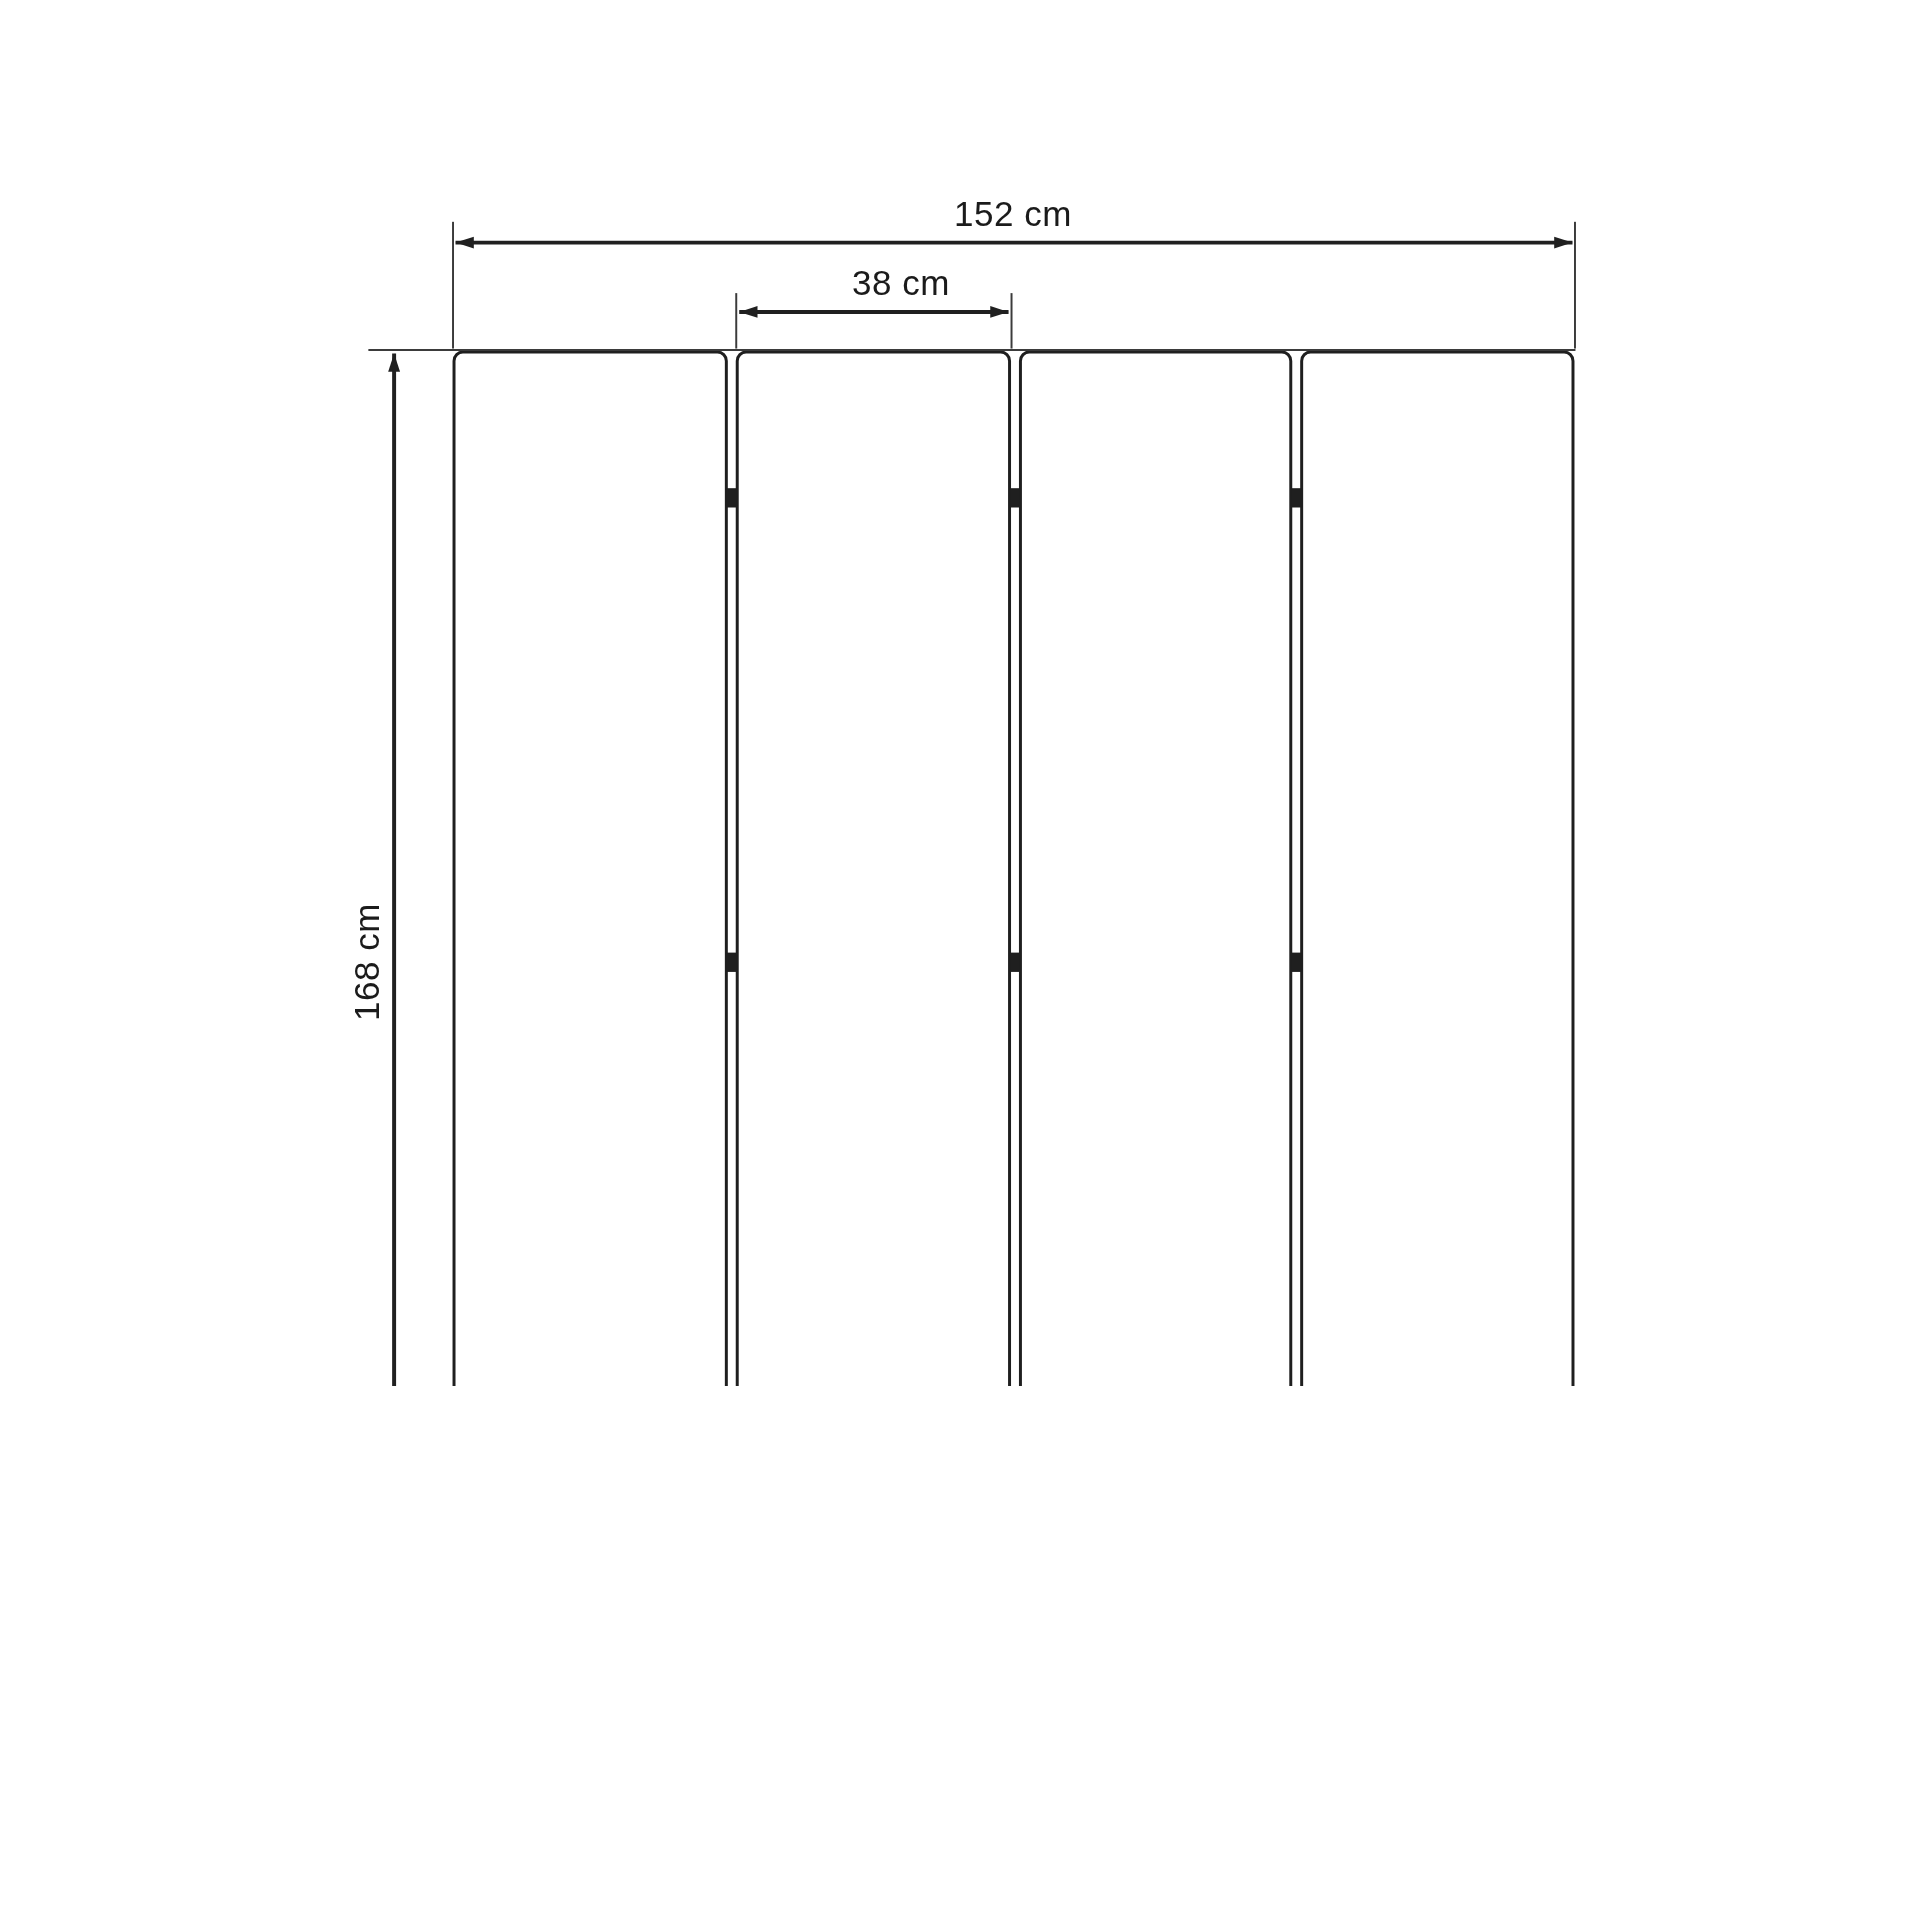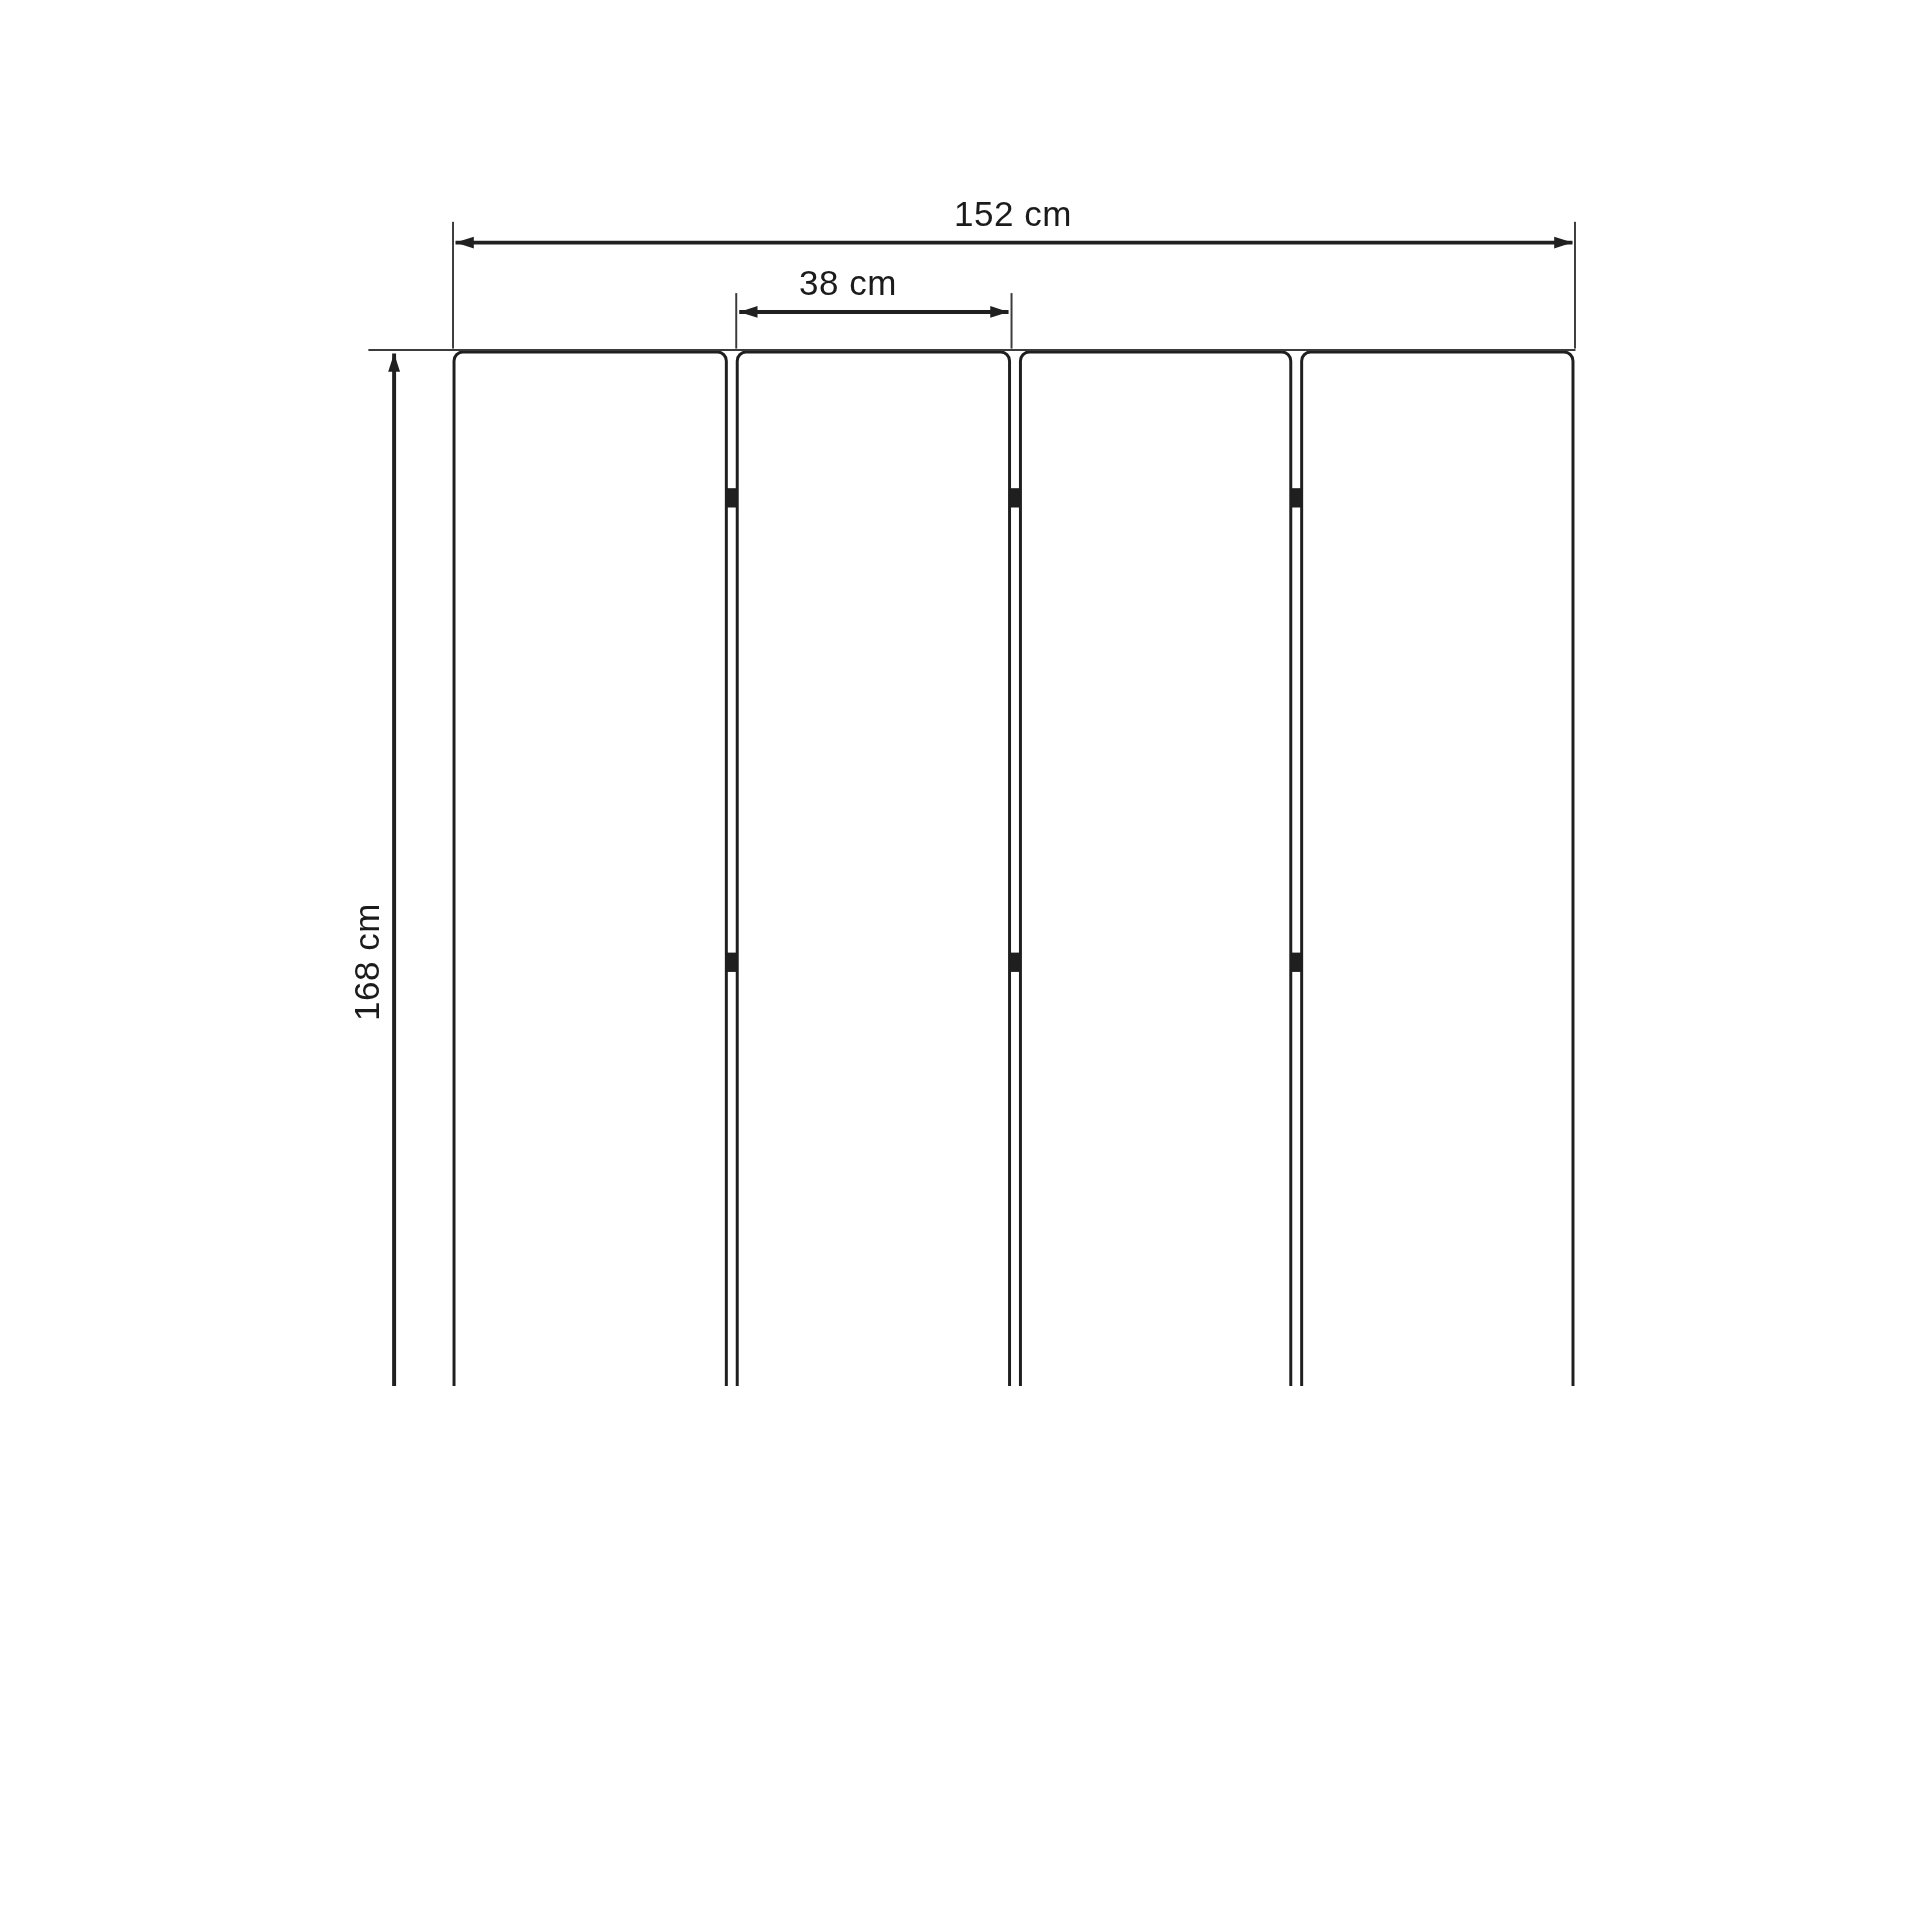--- a/index.html
+++ b/index.html
@@ -101,18 +101,18 @@
 
     <g>
       <line class="ext-line" x1="372" y1="353.5" x2="1591" y2="353.5"></line>
       <line class="ext-line" x1="370" y1="1592.5" x2="1591" y2="1592.5"></line>
       <line class="dim-line" x1="398" y1="357" x2="398" y2="1589" marker-start="url(#arrow)" marker-end="url(#arrow)"></line>
     </g>
   </svg>
 
   <div class="dim-label" style="left:1013px; top:213px;">152 cm</div>
 
-  <div class="dim-label" style="left:848px; top:282px;">38 cm</div>
+  <div class="dim-label" style="left:901px; top:282px;">38 cm</div>
 
   <div class="dim-label rotated" style="left:366px; top:962px;">168 cm</div>
 
 </div>
 
 
 </body></html>

